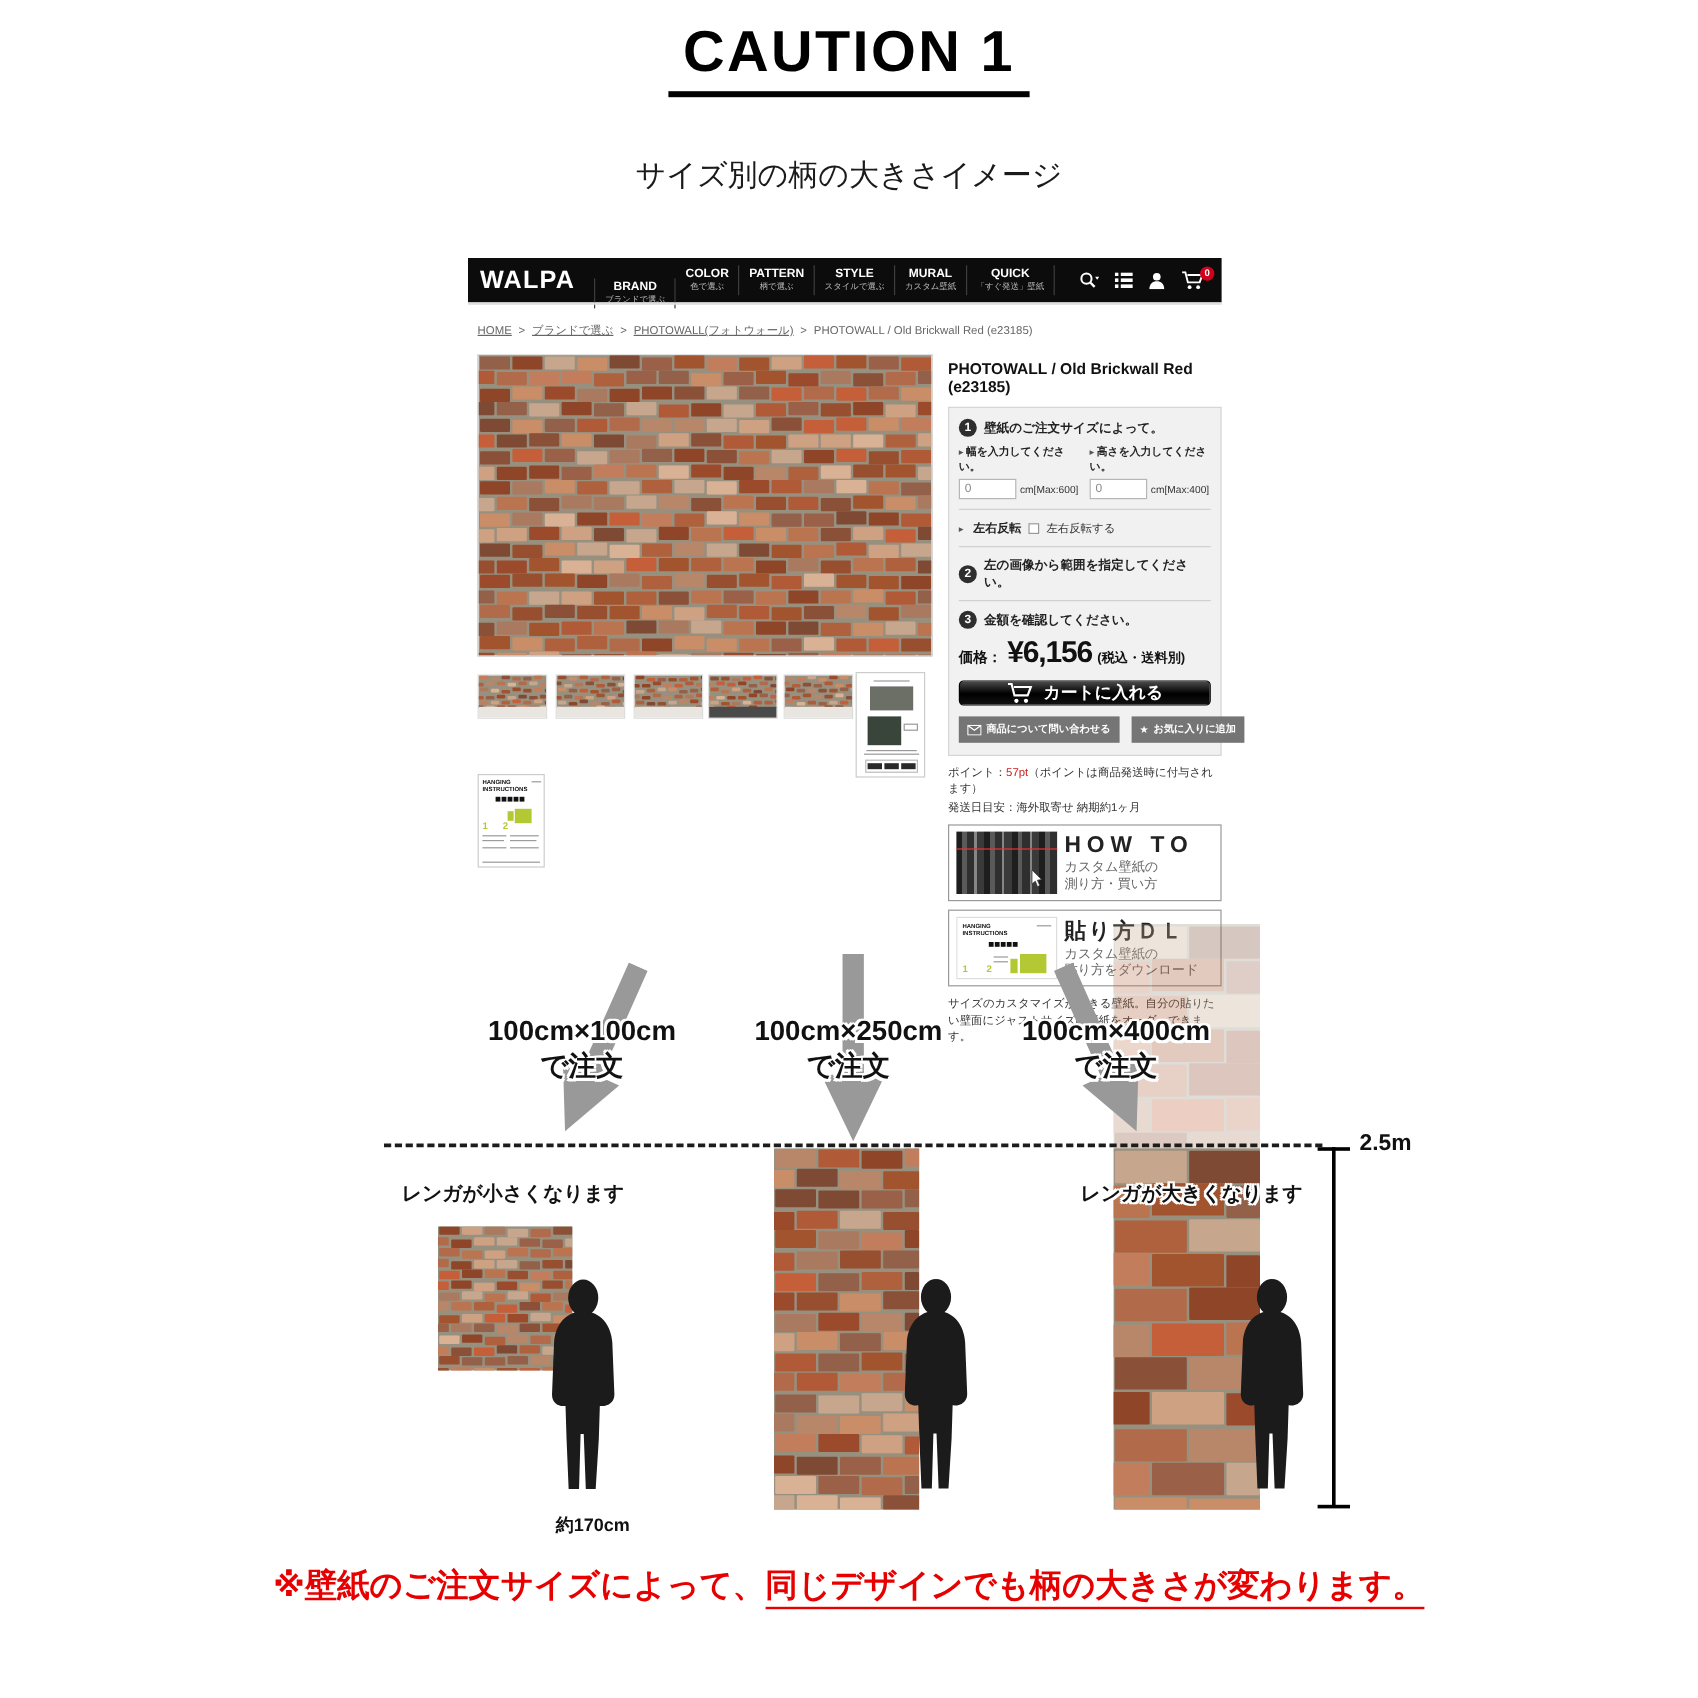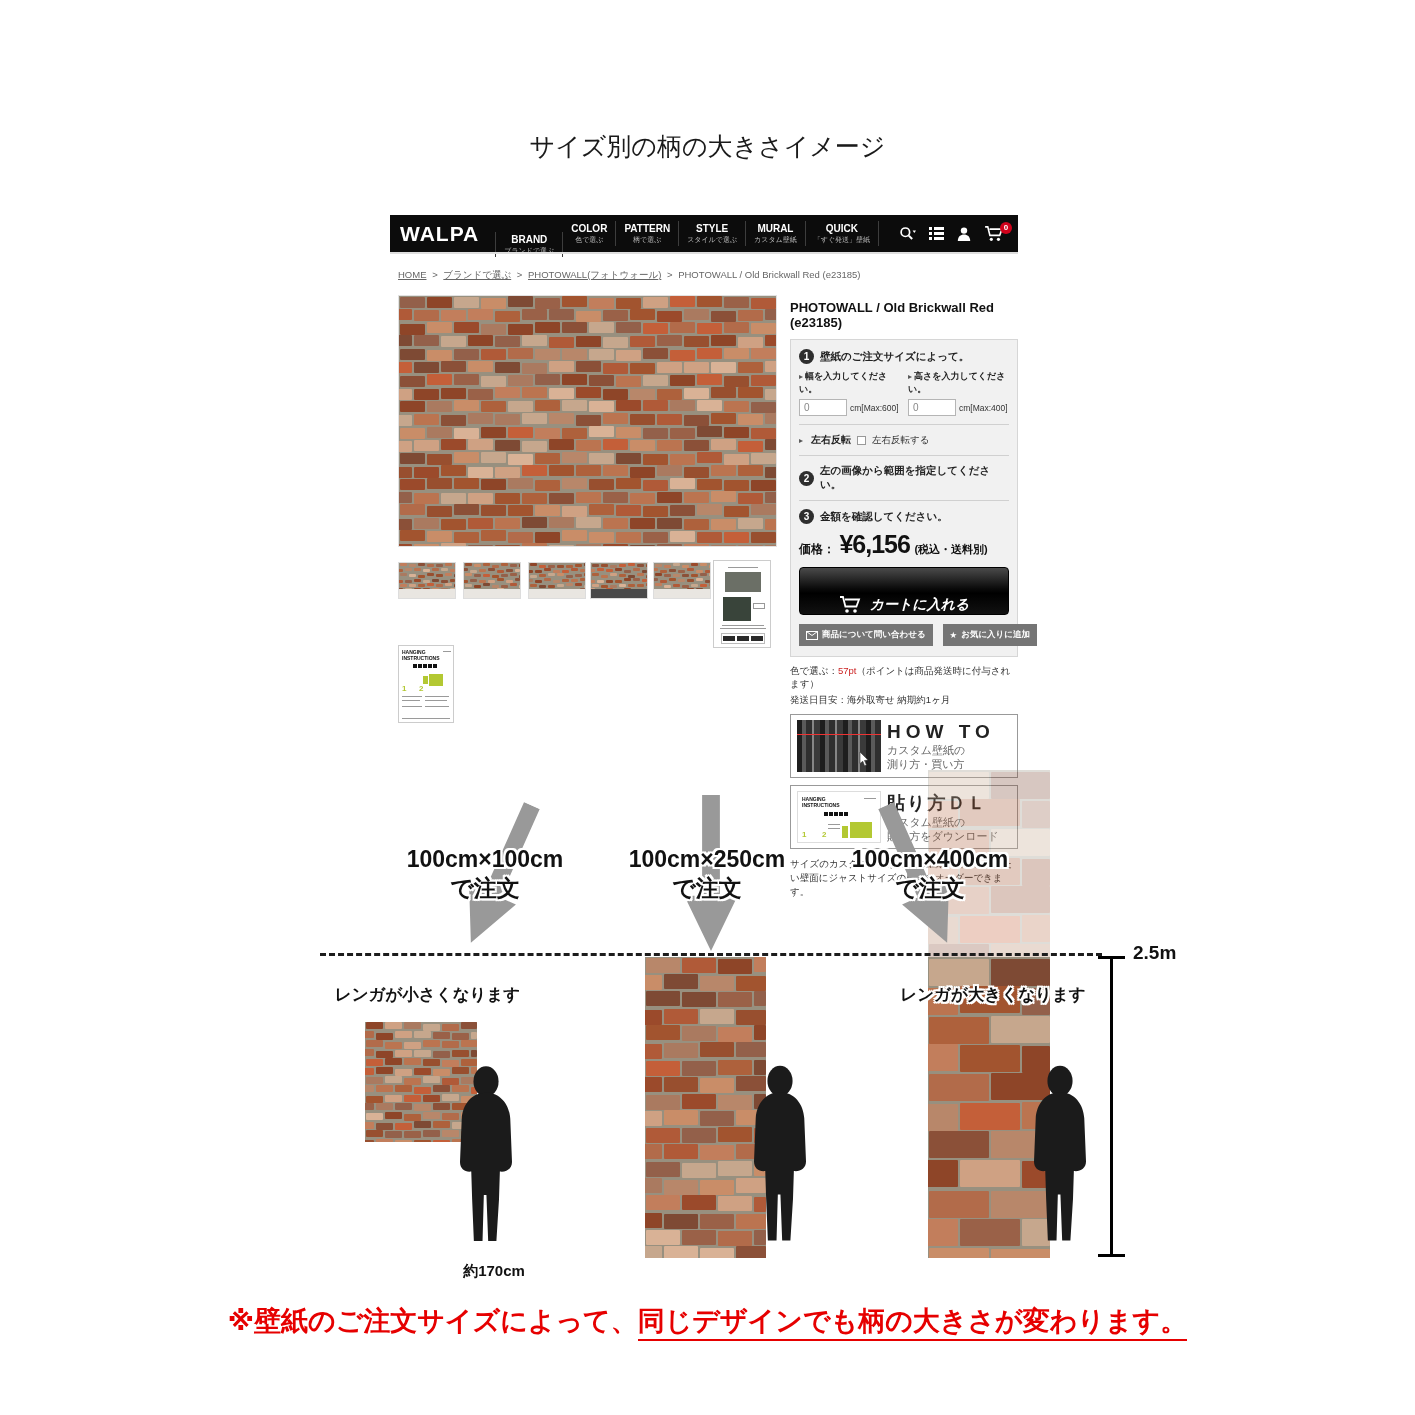--- a/index.html
+++ b/index.html
@@ -66,24 +66,24 @@
                color:#888; padding-left:4px; font-family:inherit; }
   .dim-unit { font-size:8.5px; color:#333; }
   .opt-divider { border-top:1px solid #d0d0d0; margin:8px 0; }
   .flip-row { display:flex; align-items:center; gap:6px; font-size:9.5px; color:#333; }
   .flip-bold { font-weight:bold; color:#222; font-size:10px; }
   .checkbox { width:9px; height:9px; border:1px solid #999; background:#fff; display:inline-block; }
   .price-row { margin:4px 0 8px; color:#111; }
   .price-label { font-size:12px; font-weight:bold; }
   .price-value { font-size:25px; font-weight:bold; letter-spacing:-1px; }
   .price-note { font-size:11px; font-weight:bold; }
-  .cart-btn { height:48px; border-radius:4px; border:1px solid #000;
+  .cart-btn { height:21px; border-radius:4px; border:1px solid #000;
               background:linear-gradient(#4a4a4a,#0a0a0a 45%,#000 55%,#111);
               color:#fff; font-size:14px; font-weight:bold; display:flex; align-items:flex-end;
-              justify-content:center; gap:9px; cursor:pointer;font-style:italic; }
+              justify-content:center; gap:9px; cursor:pointer; }
   .small-btn-row { display:flex; gap:10px; margin-top:9px; }
   .small-btn { background:#757575; color:#fff; font-size:8.5px; font-weight:bold; padding:5px 7px;
                display:flex; align-items:center; gap:4px; cursor:pointer; white-space:nowrap; }
   .points { margin-top:8px; font-size:9.5px; color:#333; }
   .points-red { color:#cc2222; }
   .shipping { margin-top:3px; font-size:9.5px; color:#333; }
   .info-box { margin-top:7px; border:1px solid #999; background:#fff; height:64px; display:flex;
               align-items:center; cursor:pointer; }
   .forest { position:relative; width:84px; height:52px; margin:0 6px;
             background:repeating-linear-gradient(90deg,#1e1e1e 0 5px,#5a5a5a 5px 9px,#2f2f2f 9px 15px,#868686 15px 17px,#3a3a3a 17px 23px); }
@@ -119,20 +119,23 @@
   
   .warn { position:absolute; left:0; width:100%; text-align:center; font-size:27px; font-weight:bold;
           color:#e60000; }
   .warn .u { border-bottom:2px solid #e60000; padding-bottom:3px; }
 </style>
 </head>
 <body>
 
 <div class="page">
 
+  <div class="title-wrap">
+    <span class="title">CAUTION 1</span>
+  </div>
   <div class="intro">
     <div>サイズ別の柄の大きさイメージ</div>
   </div>
 
   <div class="shop">
     <div class="navbar">
       <span class="logo">WALPA</span>
       <div class="nav-item">
         <div class="nav-en">BRAND</div>
         <div class="nav-jp">ブランドで選ぶ</div>
@@ -824,21 +827,21 @@
             <span>商品について問い合わせる</span>
           </div>
           <div class="small-btn">
             <span>★</span>
             <span>お気に入りに追加</span>
           </div>
         </div>
       </div>
 
       <div class="points">
-        <span>色で選ぶ：</span><span class="points-red">57pt</span><span>（ポイントは商品発送時に付与されます）</span>
+        <span>ポイント：</span><span class="points-red">57pt</span><span>（ポイントは商品発送時に付与されます）</span>
       </div>
       <div class="shipping">発送日目安：海外取寄せ 納期約1ヶ月</div>
 
       <div class="info-box">
         <div class="forest">
           <div class="redline"></div>
           <svg width="10" height="14" viewBox="0 0 10 14">
               <path d="M1 0 L9 8 L5.5 8.5 L7.5 13 L5.5 13.8 L3.8 9.3 L1 11.5 Z" fill="#fff" stroke="#333" stroke-width="0.6"></path>
             </svg>
         </div>

